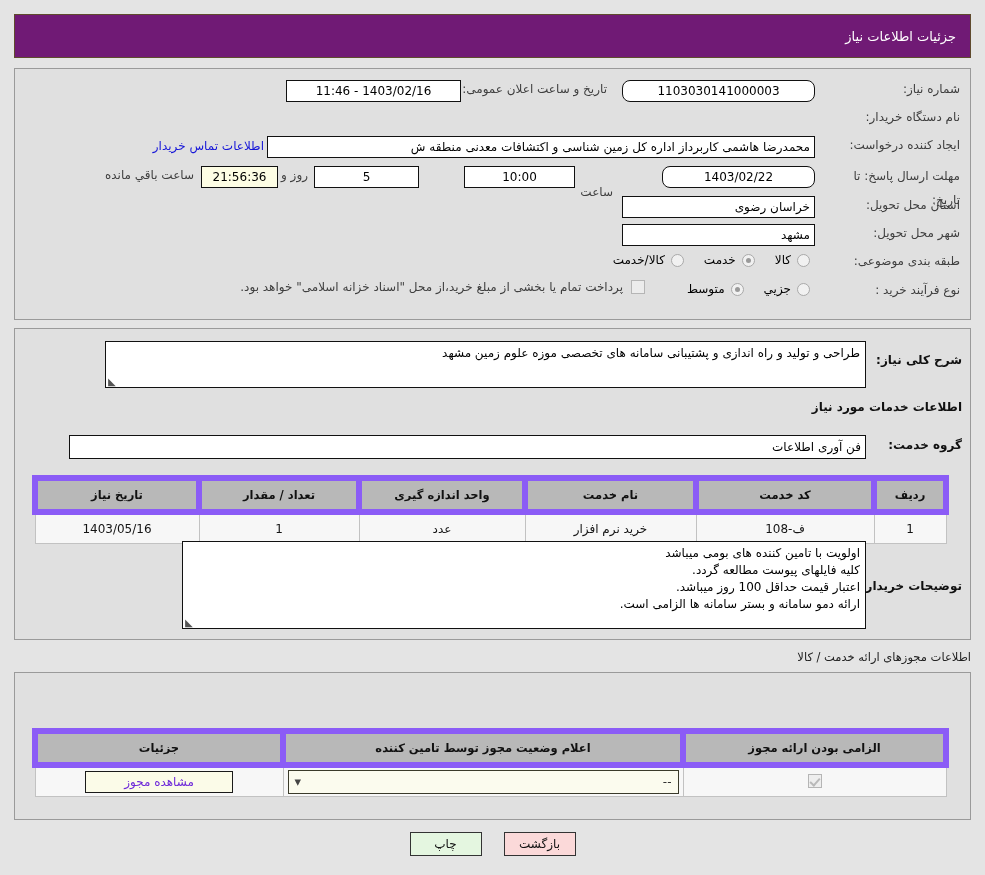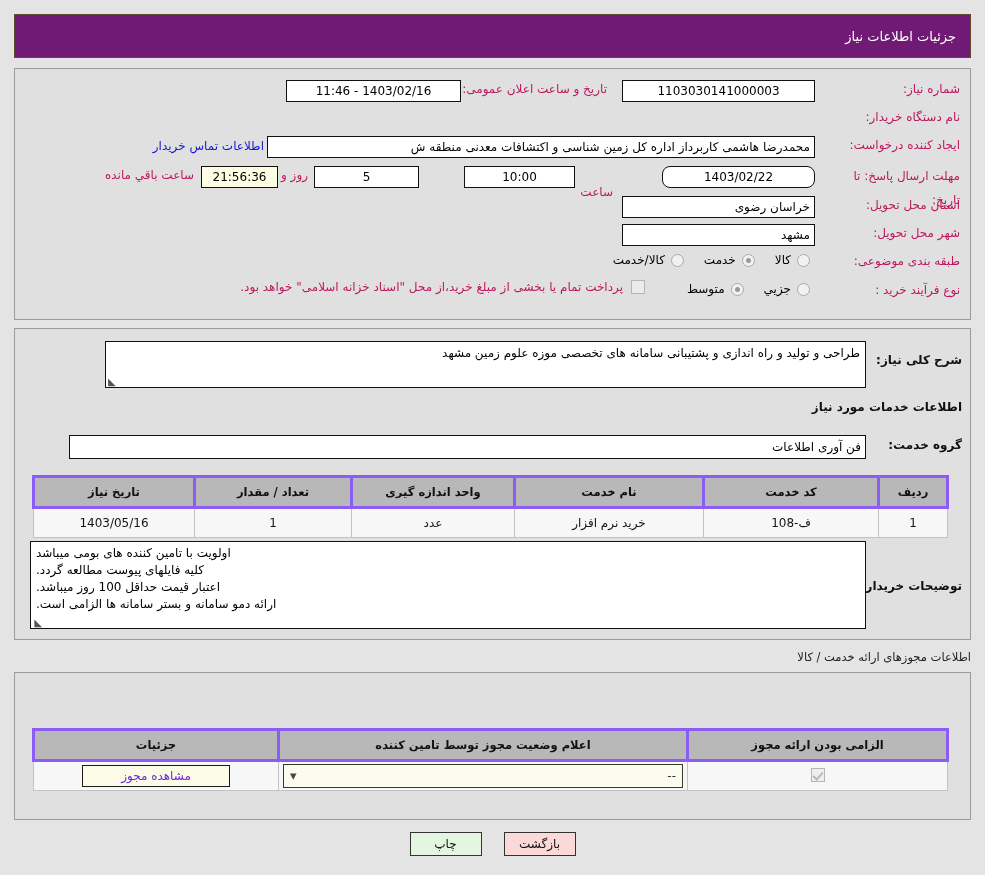--- a/index.html
+++ b/index.html
@@ -88,21 +88,21 @@
   #panel-top { left: 14px; top: 68px; width: 957px; height: 252px; }
   #panel-desc { left: 14px; top: 328px; width: 957px; height: 312px; }
   #panel-permit { left: 14px; top: 672px; width: 957px; height: 148px; }
 
   .row {
     position: absolute;
     display: flex;
     align-items: center;
     white-space: nowrap;
   }
-  .lbl { font-size: 12px; color: #be185d; padding-left: 24px; }
+  .lbl { font-size: 12px; color: #404040; padding-left: 24px; }
   .lbl-b { font-size: 12px; font-weight: bold; color: #111; }
 
   .fld {
     background: #ffffff;
     border: 1px solid #111111;
     box-sizing: border-box;
     height: 22px;
     line-height: 20px;
     font-size: 12px;
     padding: 0 4px;
@@ -189,21 +189,21 @@
   }
 
   
   table.grid {
     border-collapse: collapse;
     width: 100%;
     font-size: 12px;
   }
   table.grid th {
     background: #b8b8b8;
-    border: 3px solid #8b5cf6;
+    border: 6px solid #8b5cf6;
     font-weight: bold;
     font-size: 11.5px;
     height: 28px;
     color: #111;
     padding: 0 16px;
   }
   table.grid td {
     background: #f7f7f7;
     border: 1px solid #c2c2c2;
     height: 28px;
@@ -287,21 +287,21 @@
 
   <div class="header-bar">
     <span class="header-title">جزئیات اطلاعات نیاز</span>
   </div>
 
   <div class="panel" id="panel-top">
 
     <div class="row" style="right:10px; top:13px;text-align:center;">
       <span class="lbl">شماره نیاز:</span>
     </div>
-    <div class="fld c" style="position:absolute; right:155px; top:11px; width:193px;">1103030141000003</div>
+    <div class="fld c" style="position:absolute; right:155px; top:11px; width:193px;border-radius:8px;">1103030141000003</div>
     <div class="row" style="right:363px; top:13px;">
       <span class="lbl">تاریخ و ساعت اعلان عمومی:</span>
     </div>
     <div class="fld c" style="position:absolute; right:509px; top:11px; width:175px;">1403/02/16 - 11:46</div>
 
     <div class="row" style="right:10px; top:41px;">
       <span class="lbl">نام دستگاه خریدار:</span>
     </div>
 
     <div class="row" style="right:10px; top:69px;">
@@ -390,21 +390,21 @@
             <td>خرید نرم افزار</td>
             <td>عدد</td>
             <td>1</td>
             <td>1403/05/16</td>
           </tr>
         </tbody>
       </table>
     </div>
 
     <span class="lbl-b" style="position:absolute; right:8px; top:250px;">توضیحات خریدار:</span>
-    <div class="ta" style="position:absolute; right:104px; top:212px; width:836px; height:88px; text-align:left;">
+    <div class="ta" style="position:absolute; right:104px; top:212px; width:684px; height:88px; text-align:right;">
       <div>اولویت با تامین کننده های بومی میباشد</div>
       <div>کلیه فایلهای پیوست مطالعه گردد.</div>
       <div>اعتبار قیمت حداقل 100 روز میباشد.</div>
       <div>ارائه دمو سامانه و بستر سامانه ها الزامی است.</div>
       <span class="grip">◢</span>
     </div>
   </div>
 
   <div class="section-note" style="right:14px; top:650px;">اطلاعات مجوزهای ارائه خدمت / کالا</div>
 

